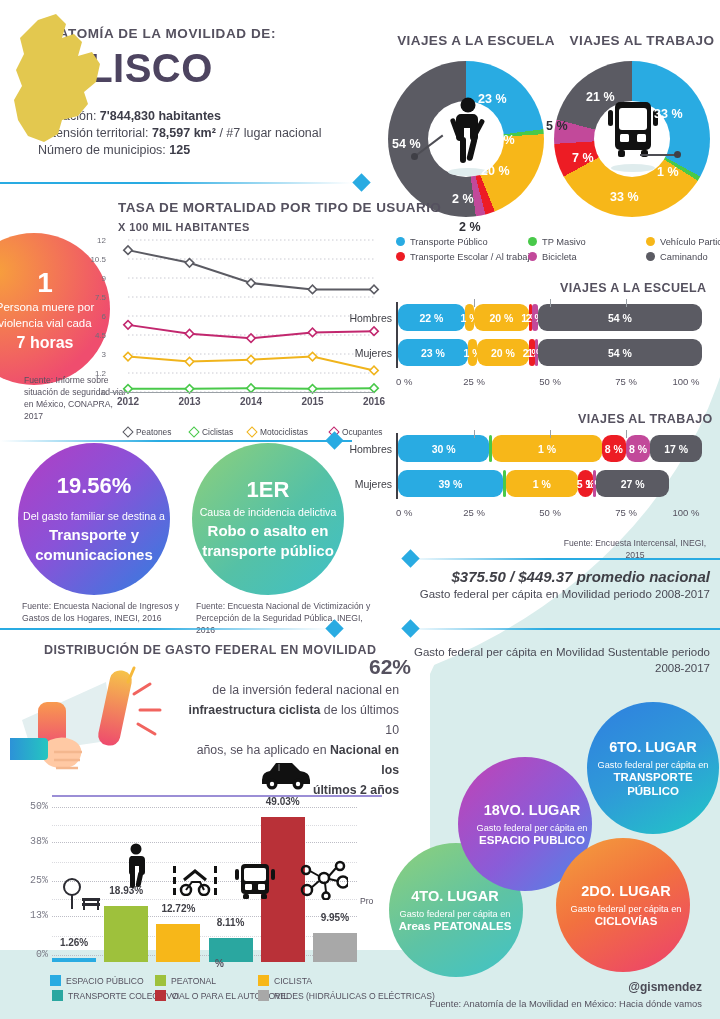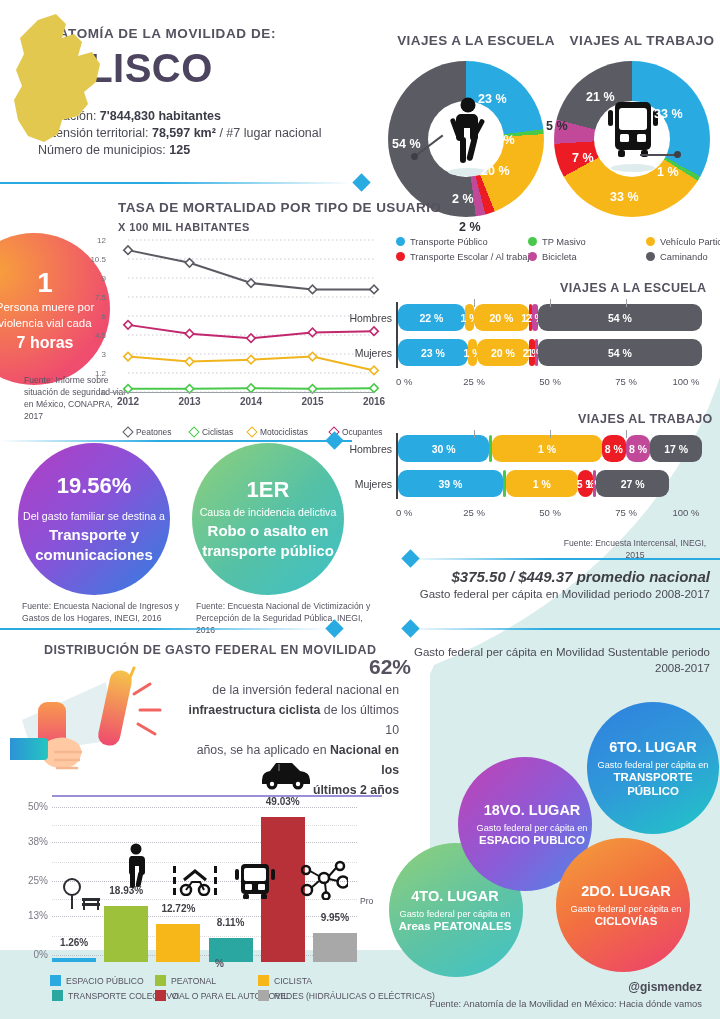--- a/index.html
+++ b/index.html
@@ -93,21 +93,21 @@
   
   .money-big { position:absolute; font-weight:bold; font-style:italic; font-size:15px; color:#3f3f46;
      text-align:right;}
   .money-sub { position:absolute; font-size:11.5px; color:#4a4a55; text-align:right;}
 
   
   .bbar { position:absolute; bottom:0; }
   .bval { position:absolute; font-size:10px; font-weight:bold; color:#3f3f46;}
   .bbl-lbl { position:absolute; font-size:8.6px; color:#55515f; white-space:nowrap;}
   .bbl-lbl i { display:inline-block; width:11px; height:11px; margin-right:5px; vertical-align:-2px;}
-  .yb-lbl { position:absolute; font-size:10px; color:#7a7a86; text-align:right;}
+  .yb-lbl { position:absolute; font-size:10px; color:#7a7a86; text-align:right;font-family:Liberation Mono, monospace;}
 
   .foot-handle { position:absolute; right:18px; top:980px; font-size:12px; font-weight:bold; color:#4a4a55;}
   .foot-src { position:absolute; right:18px; top:998px; font-size:9.4px; color:#55515f;}
 
   .big62 { position:absolute; font-size:21px; font-weight:bold; color:#55515f; }
   .txt62 { position:absolute; width:215px; text-align:right; font-size:12.3px; line-height:20px; color:#55515f;}
   .txt62 b { color:#3f3f46; }
 </style>
 </head>
 <body>

